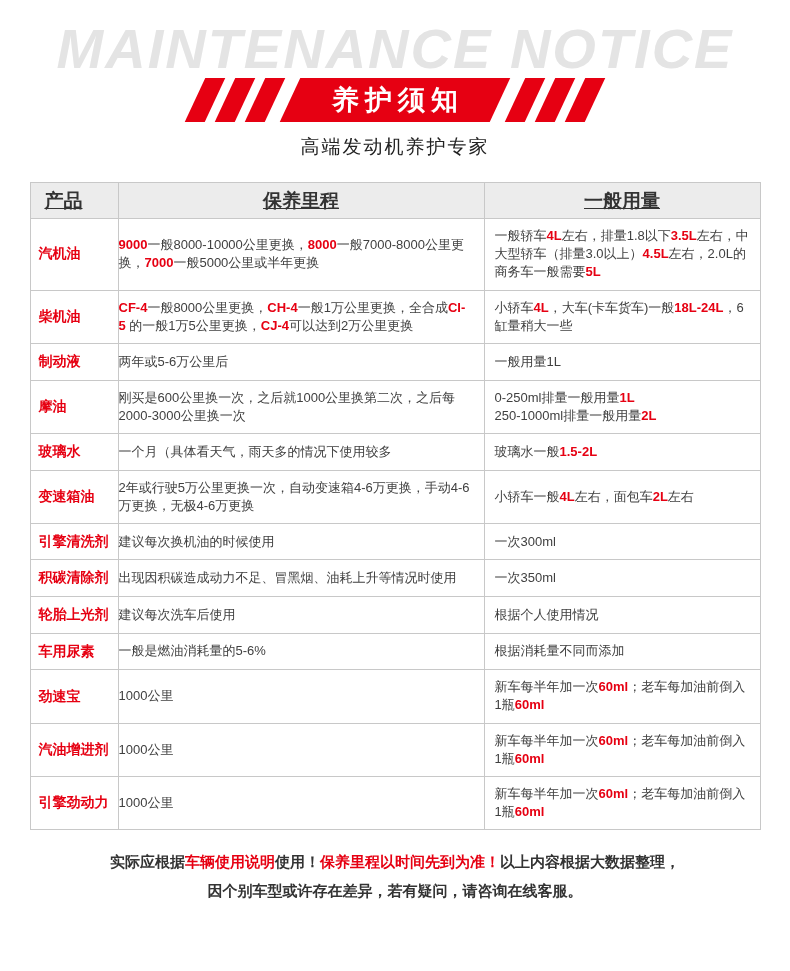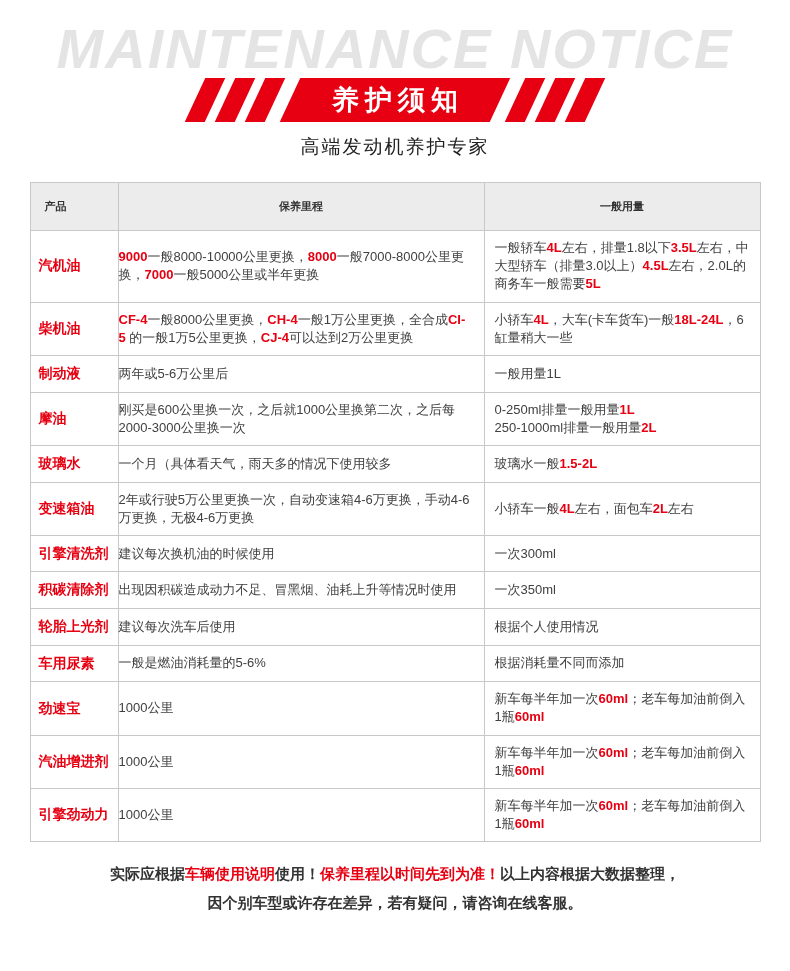--- a/index.html
+++ b/index.html
@@ -44,22 +44,23 @@
   }
 
   
   table {
     width:730px; margin:22px auto 0; border-collapse:collapse;
     table-layout:fixed;
   }
   th, td { border:1px solid var(--border, #c8c8c8); }
   th {
     background:var(--header-bg, #ececec);
-    height:48px; font-size:11px; color:#333333; font-weight:bold;
+    height:36px; font-size:19px; color:#333333; font-weight:bold;
     text-align:center;
+    text-decoration:underline;
   }
   th.product-h { width:88px; text-align:left; padding-left:14px; }
   th.mileage-h { width:366px; }
   th.usage-h  { width:276px; }
   td {
     font-size:13px; line-height:1.4; padding:8px 12px;
     white-space:pre-line; vertical-align:middle;
   }
   td.col-product {
     color:var(--accent, #e60012); font-weight:bold; font-size:14px;

